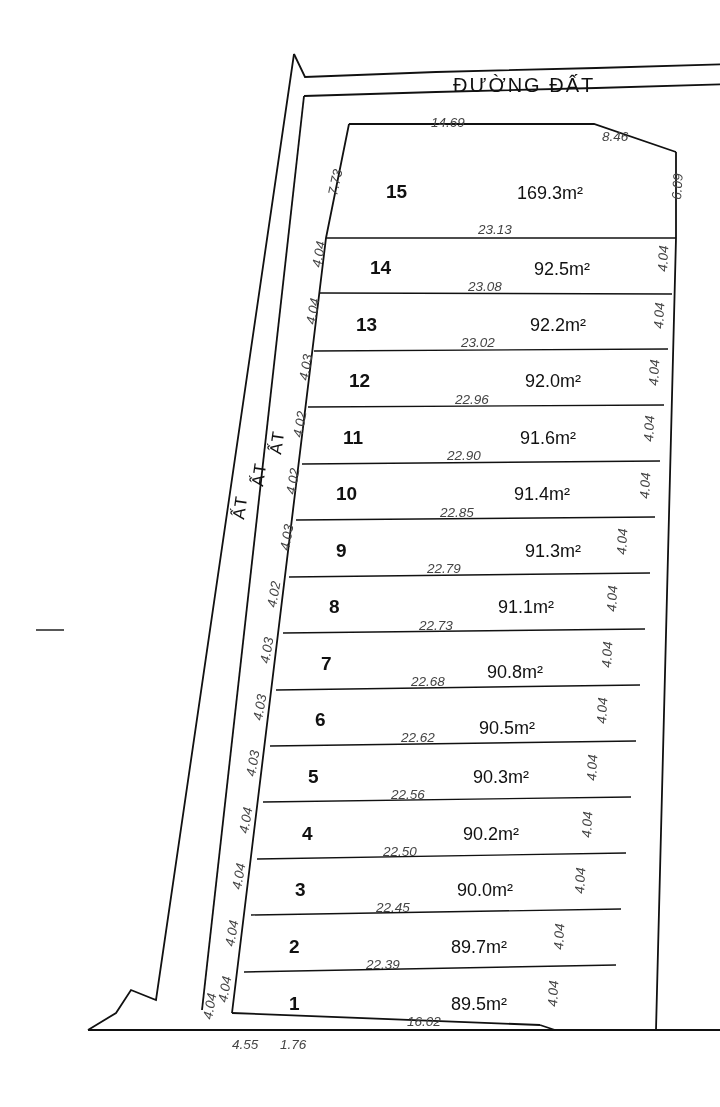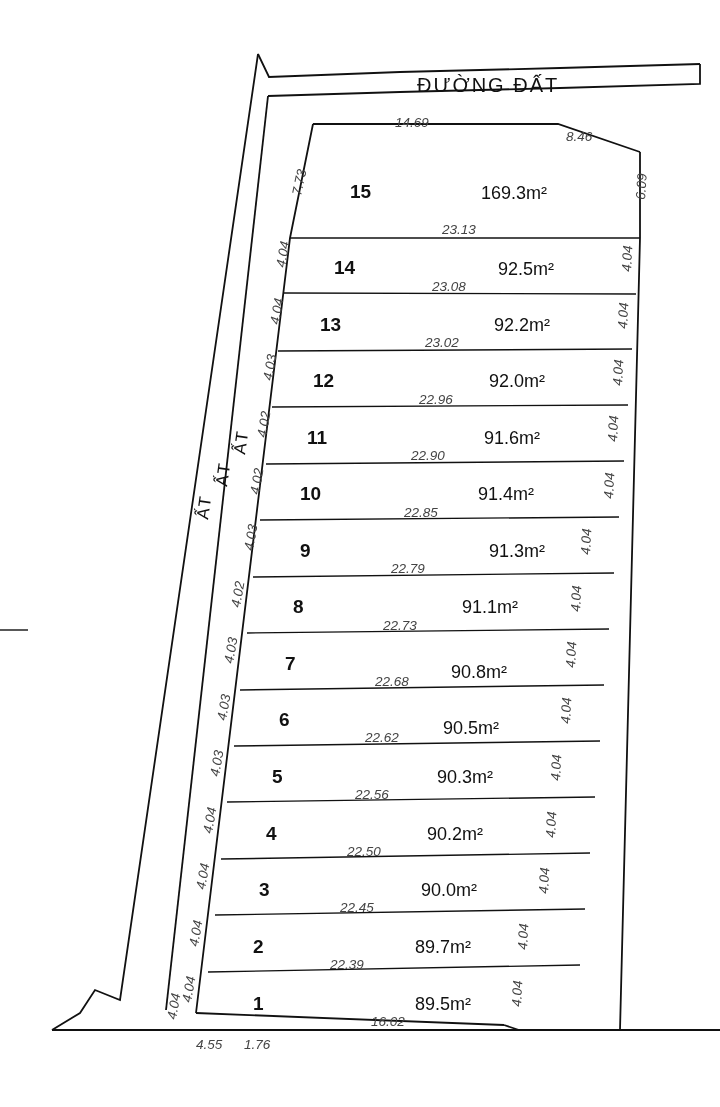--- a/index.html
+++ b/index.html
@@ -10,20 +10,21 @@
   body {
     width: 720px;
     height: 1107px;
     position: relative;
     font-family: "Liberation Sans", sans-serif;
     overflow: hidden;
   }
   #plan-root {
     position: absolute;
     inset: 0;
+    margin-left: 36px;
   }
   svg.plan {
     position: absolute;
     top: 0;
     left: 0;
     width: 720px;
     height: 1107px;
   }
   .lot-number {
     font-family: "Liberation Sans", sans-serif;

